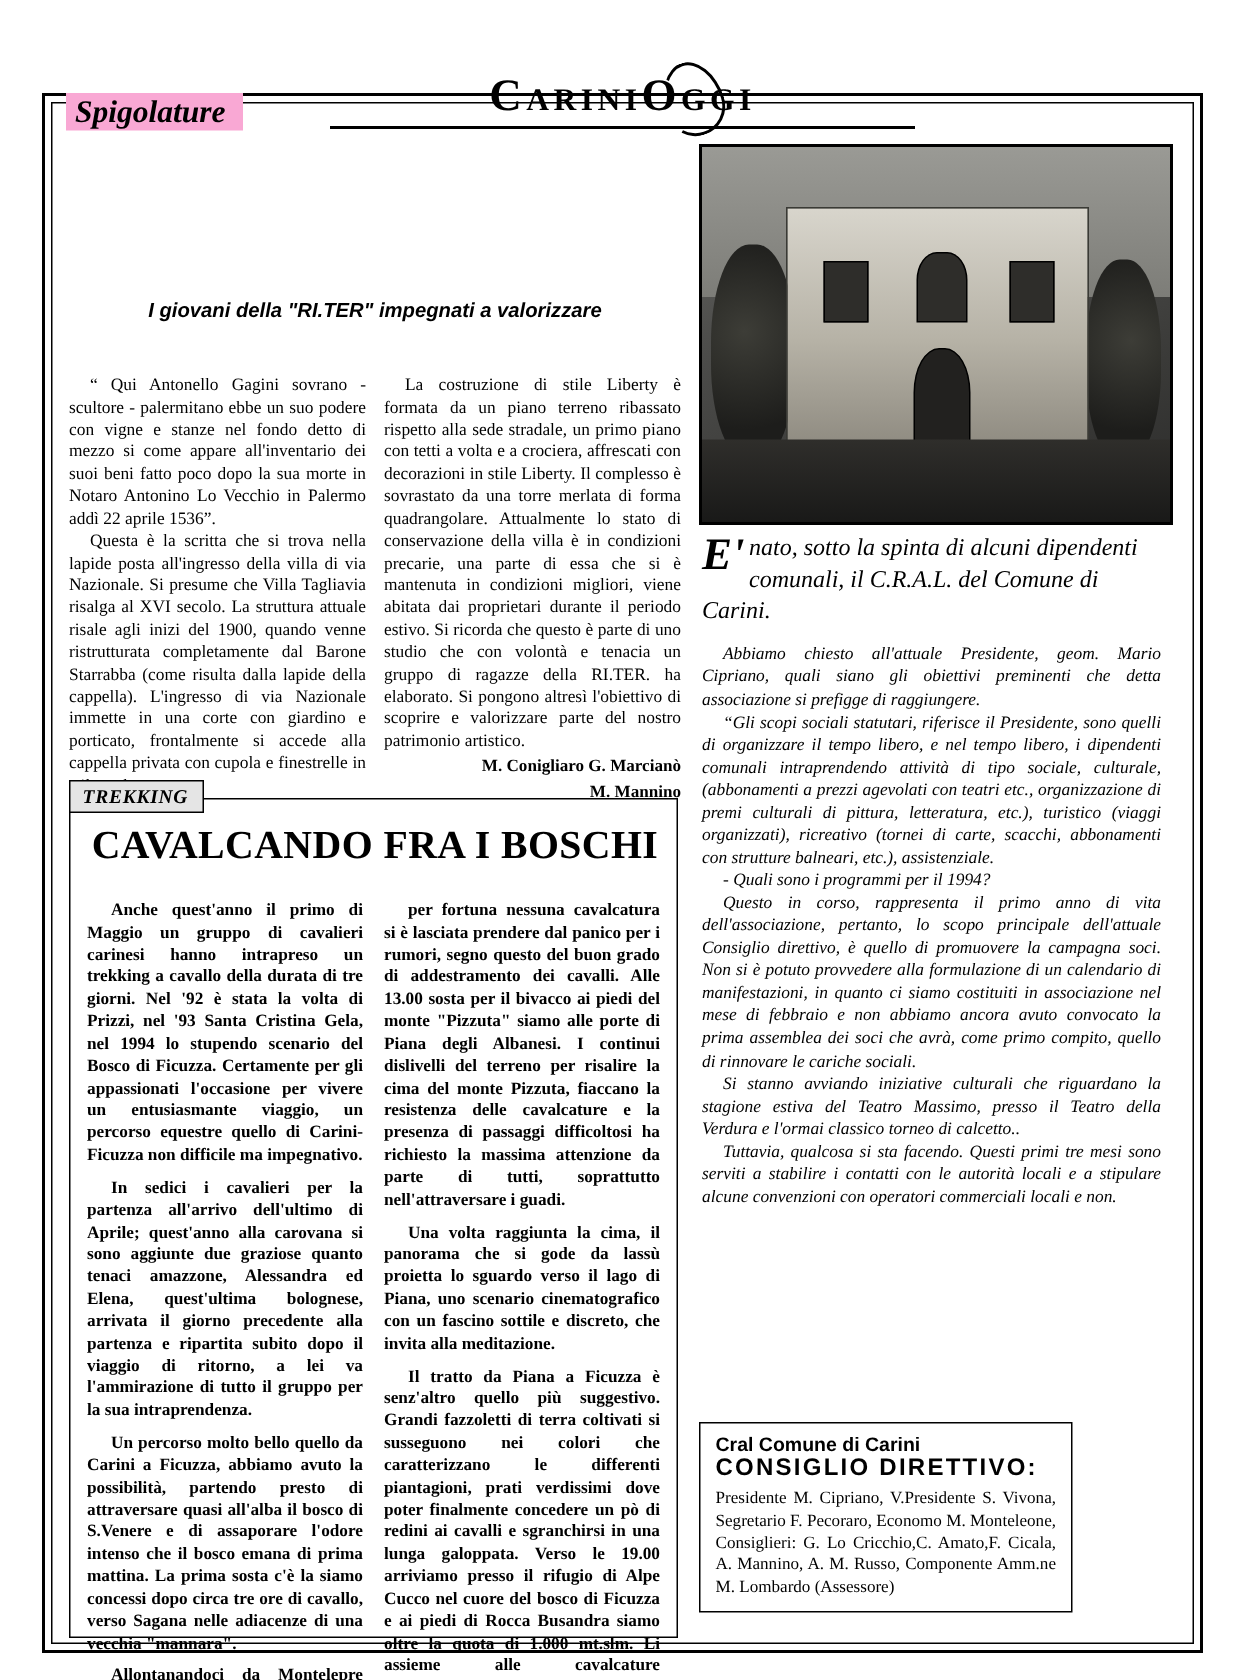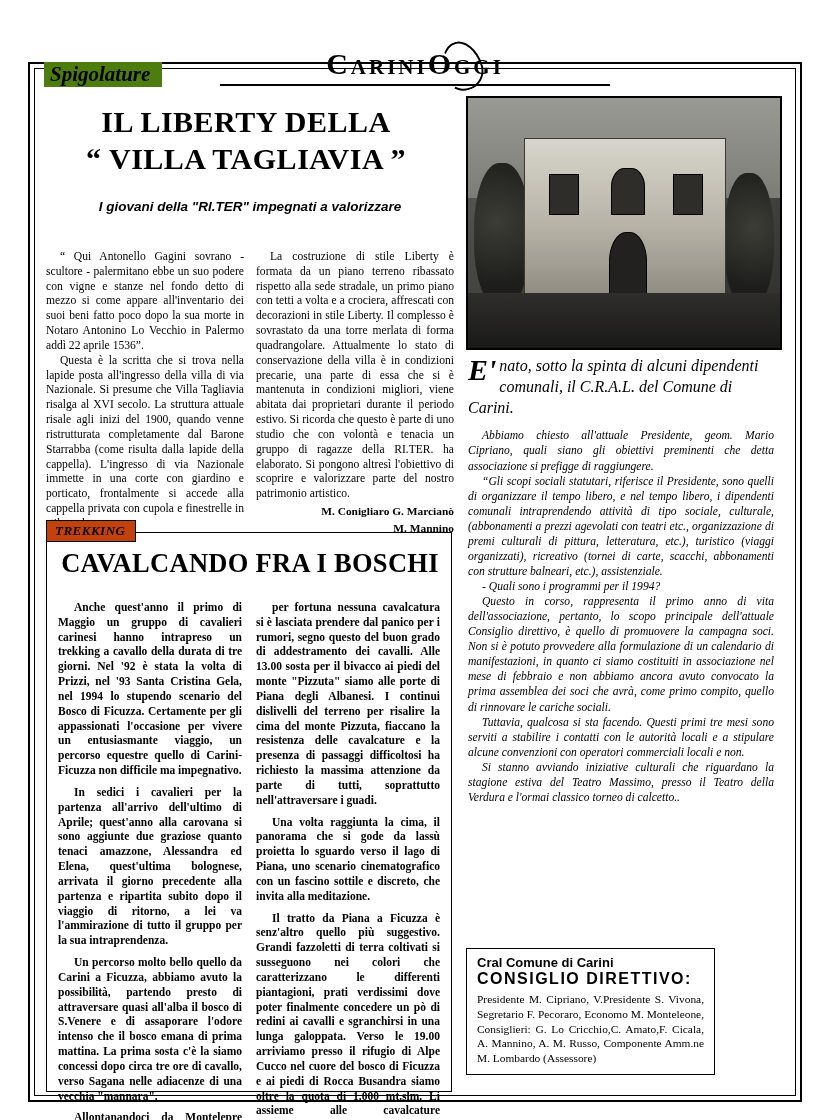--- a/index.html
+++ b/index.html
@@ -72,21 +72,21 @@
     top: 4px;
     right: 4px;
     bottom: 4px;
     border: 1px solid #000;
   }
   
   .spigolature {
     position: absolute;
     left: 44px;
     top: 62px;
-    background: #4d7c0f;
+    background: #f9a8d4;
     padding: 0 12px 0 6px;
     font-style: italic;
     font-size: 21px;
     font-weight: bold;
     font-family: "Liberation Serif", serif;
   }
   
   .headline {
     position: absolute;
     left: 46px;
@@ -216,21 +216,21 @@
   .trekking-label {
     position: absolute;
     left: 46px;
     top: 520px;
     border: 1.5px solid #000;
     padding: 2px 10px 2px 8px;
     font-weight: bold;
     font-style: italic;
     font-size: 13px;
     font-family: "Liberation Serif", serif;
-    background: #c2410c;
+    background: #e5e5e5;
     letter-spacing: 0.5px;
   }
   .trekking-frame {
     position: absolute;
     left: 46px;
     top: 532px;
     width: 406px;
     height: 560px;
     border: 1.5px solid #000;
     box-sizing: border-box;
@@ -306,24 +306,20 @@
     </div>
     <div class="underline"></div>
   </div>
 
   <div class="frame">
     <div class="frame-inner"></div>
   </div>
 
   <div class="spigolature">Spigolature</div>
 
-  <div class="headline">
-    <div>IL LIBERTY DELLA</div>
-    <div>“ VILLA TAGLIAVIA ”</div>
-  </div>
 
   <div class="subhead">
     <div>I giovani della "RI.TER" impegnati a valorizzare</div>
   </div>
 
   <div class="photo">
     <div class="sky"></div>
     <div class="tree"></div>
     <div class="tree2"></div>
     <div class="villa">
@@ -348,22 +344,22 @@
 
   <div class="rightcol">
     <div class="lead">
       <span class="dropcap">E'</span><span> nato, sotto la spinta di alcuni dipendenti comunali, il C.R.A.L. del Comune di Carini.</span>
     </div>
     <div class="body">
       <p>Abbiamo chiesto all'attuale Presidente, geom. Mario Cipriano, quali siano gli obiettivi preminenti che detta associazione si prefigge di raggiungere.</p>
       <p>“Gli scopi sociali statutari, riferisce il Presidente, sono quelli di organizzare il tempo libero, e nel tempo libero, i dipendenti comunali intraprendendo attività di tipo sociale, culturale, (abbonamenti a prezzi agevolati con teatri etc., organizzazione di premi culturali di pittura, letteratura, etc.), turistico (viaggi organizzati), ricreativo (tornei di carte, scacchi, abbonamenti con strutture balneari, etc.), assistenziale.</p>
       <p>- Quali sono i programmi per il 1994?</p>
       <p>Questo in corso, rappresenta il primo anno di vita dell'associazione, pertanto, lo scopo principale dell'attuale Consiglio direttivo, è quello di promuovere la campagna soci. Non si è potuto provvedere alla formulazione di un calendario di manifestazioni, in quanto ci siamo costituiti in associazione nel mese di febbraio e non abbiamo ancora avuto convocato la prima assemblea dei soci che avrà, come primo compito, quello di rinnovare le cariche sociali.</p>
+      <p>Si stanno avviando iniziative culturali che riguardano la stagione estiva del Teatro Massimo, presso il Teatro della Verdura e l'ormai classico torneo di calcetto..</p>
       <p>Tuttavia, qualcosa si sta facendo. Questi primi tre mesi sono serviti a stabilire i contatti con le autorità locali e a stipulare alcune convenzioni con operatori commerciali locali e non.</p>
-      <p>Si stanno avviando iniziative culturali che riguardano la stagione estiva del Teatro Massimo, presso il Teatro della Verdura e l'ormai classico torneo di calcetto..</p>
     </div>
   </div>
 
   <div class="trekking-frame"></div>
   <div class="trekking-label">TREKKING</div>
   <div class="trekking-title">CAVALCANDO FRA I BOSCHI</div>
 
   <div class="tcol1">
     <p>Anche quest'anno il primo di Maggio un gruppo di cavalieri carinesi hanno intrapreso un trekking a cavallo della durata di tre giorni. Nel '92 è stata la volta di Prizzi, nel '93 Santa Cristina Gela, nel 1994 lo stupendo scenario del Bosco di Ficuzza. Certamente per gli appassionati l'occasione per vivere un entusiasmante viaggio, un percorso equestre quello di Carini-Ficuzza non difficile ma impegnativo.</p>
     <p>In sedici i cavalieri per la partenza all'arrivo dell'ultimo di Aprile; quest'anno alla carovana si sono aggiunte due graziose quanto tenaci amazzone, Alessandra ed Elena, quest'ultima bolognese, arrivata il giorno precedente alla partenza e ripartita subito dopo il viaggio di ritorno, a lei va l'ammirazione di tutto il gruppo per la sua intraprendenza.</p>

